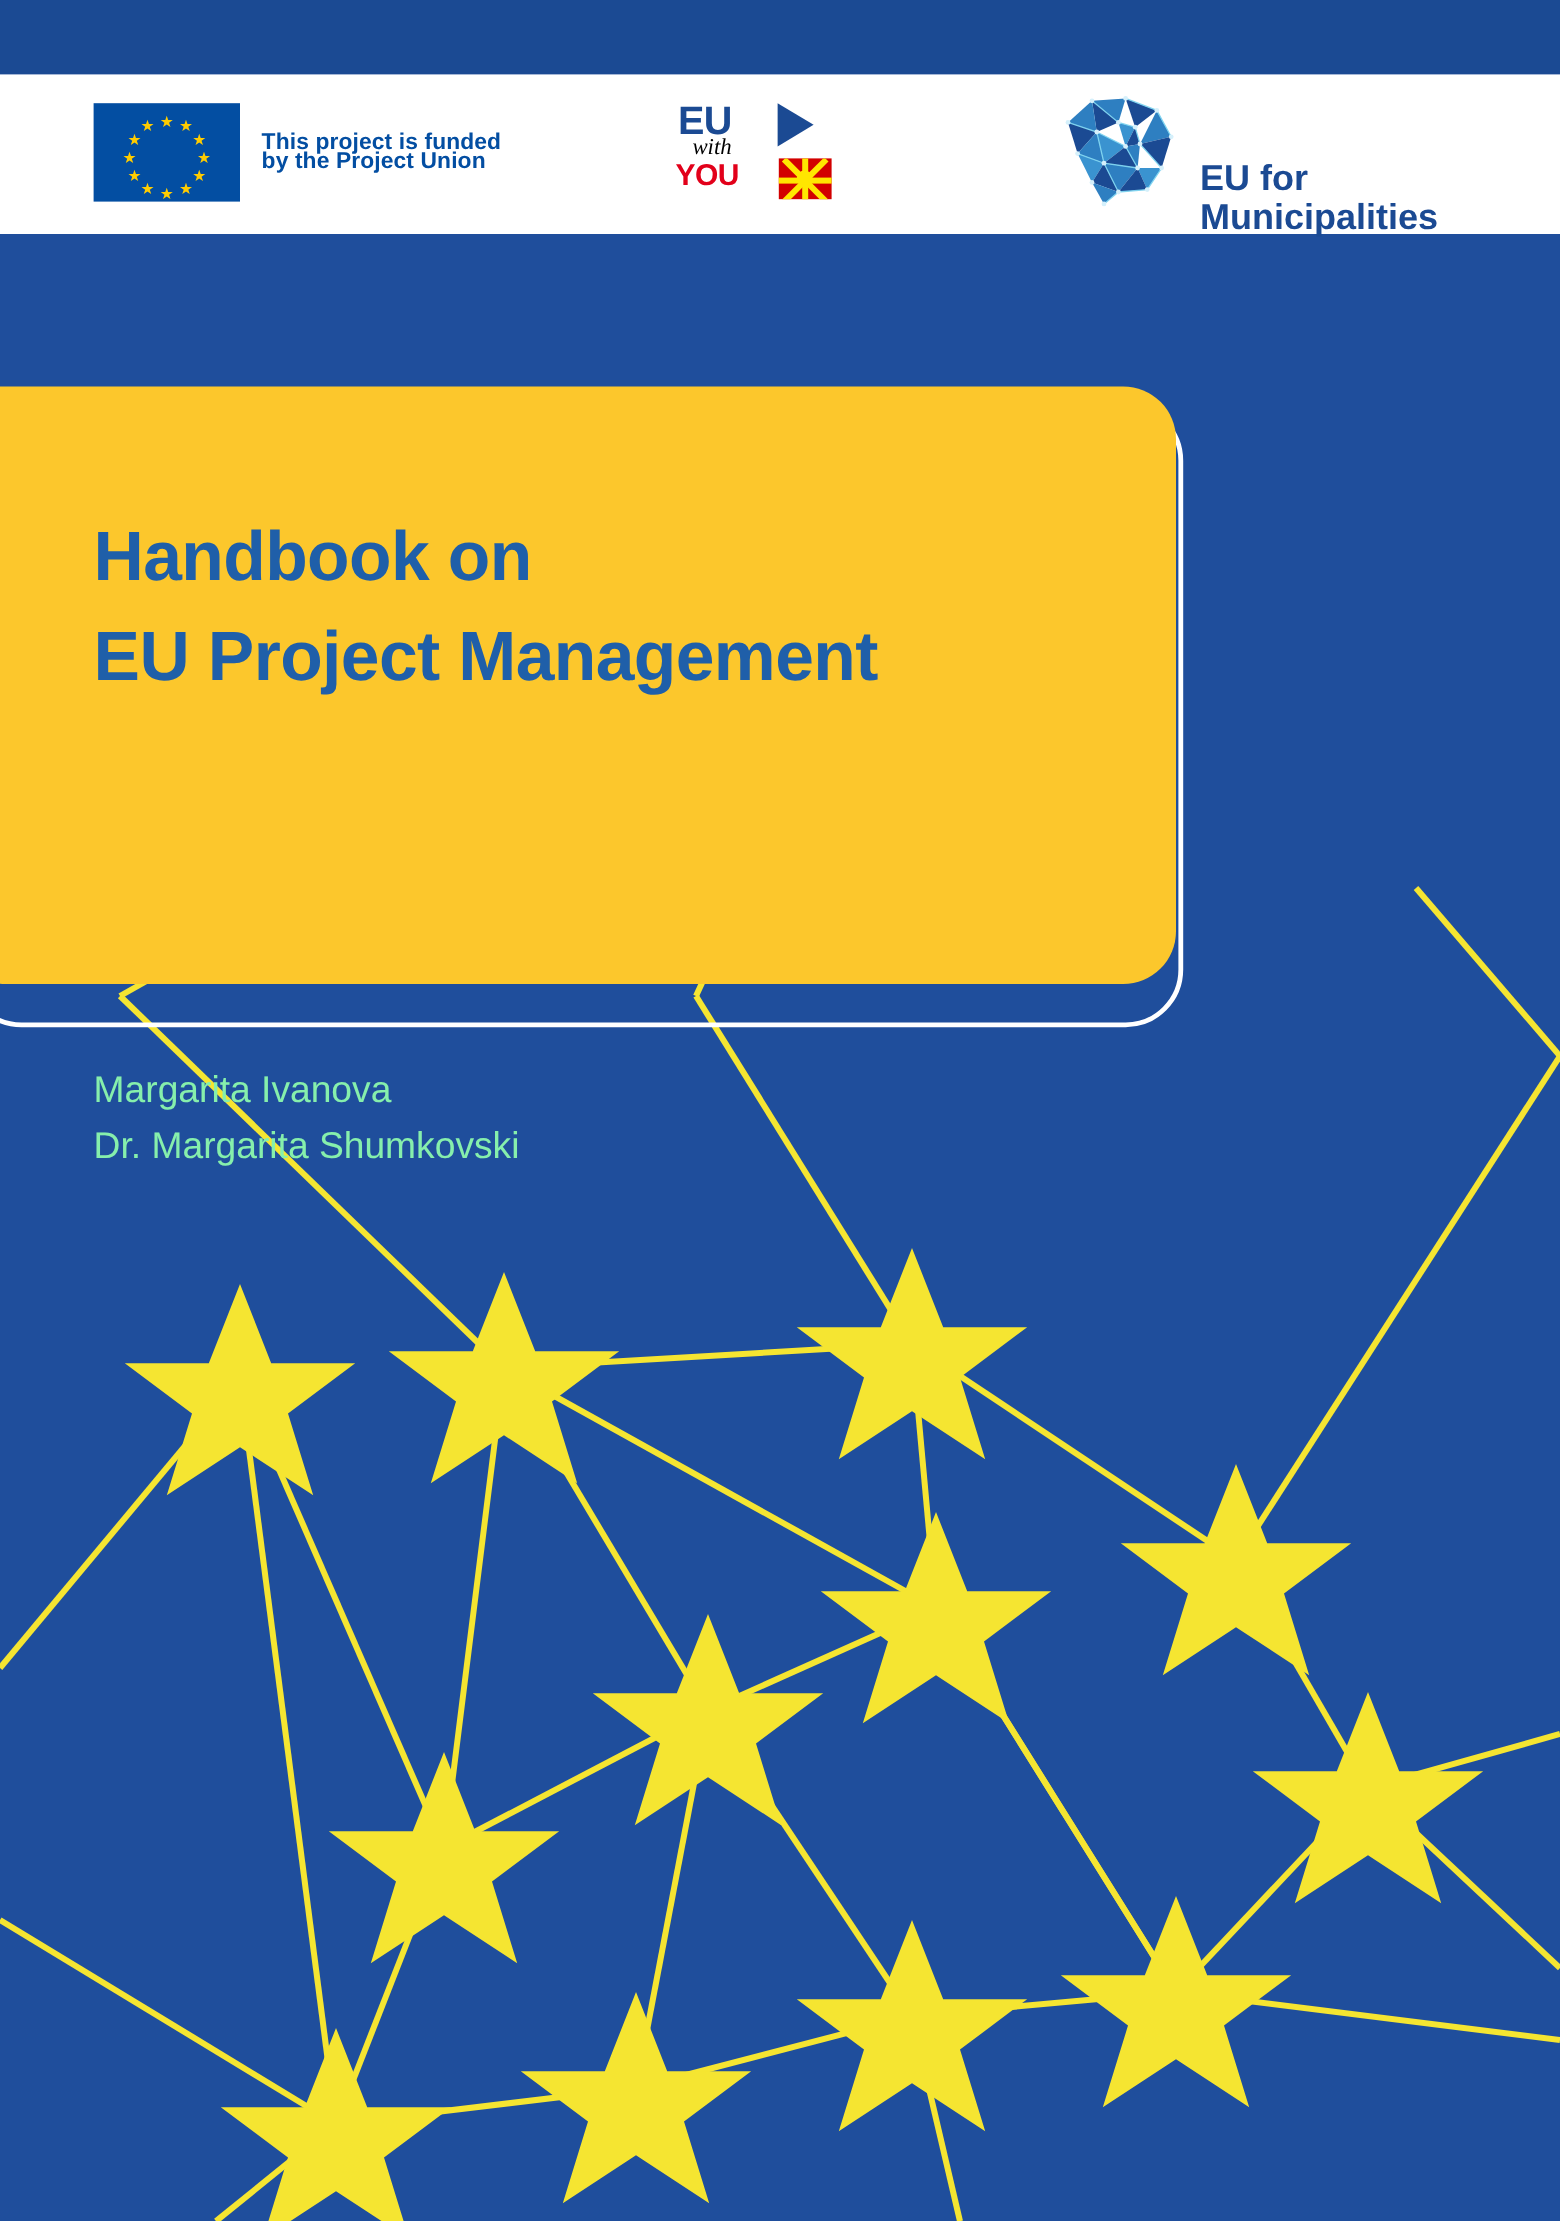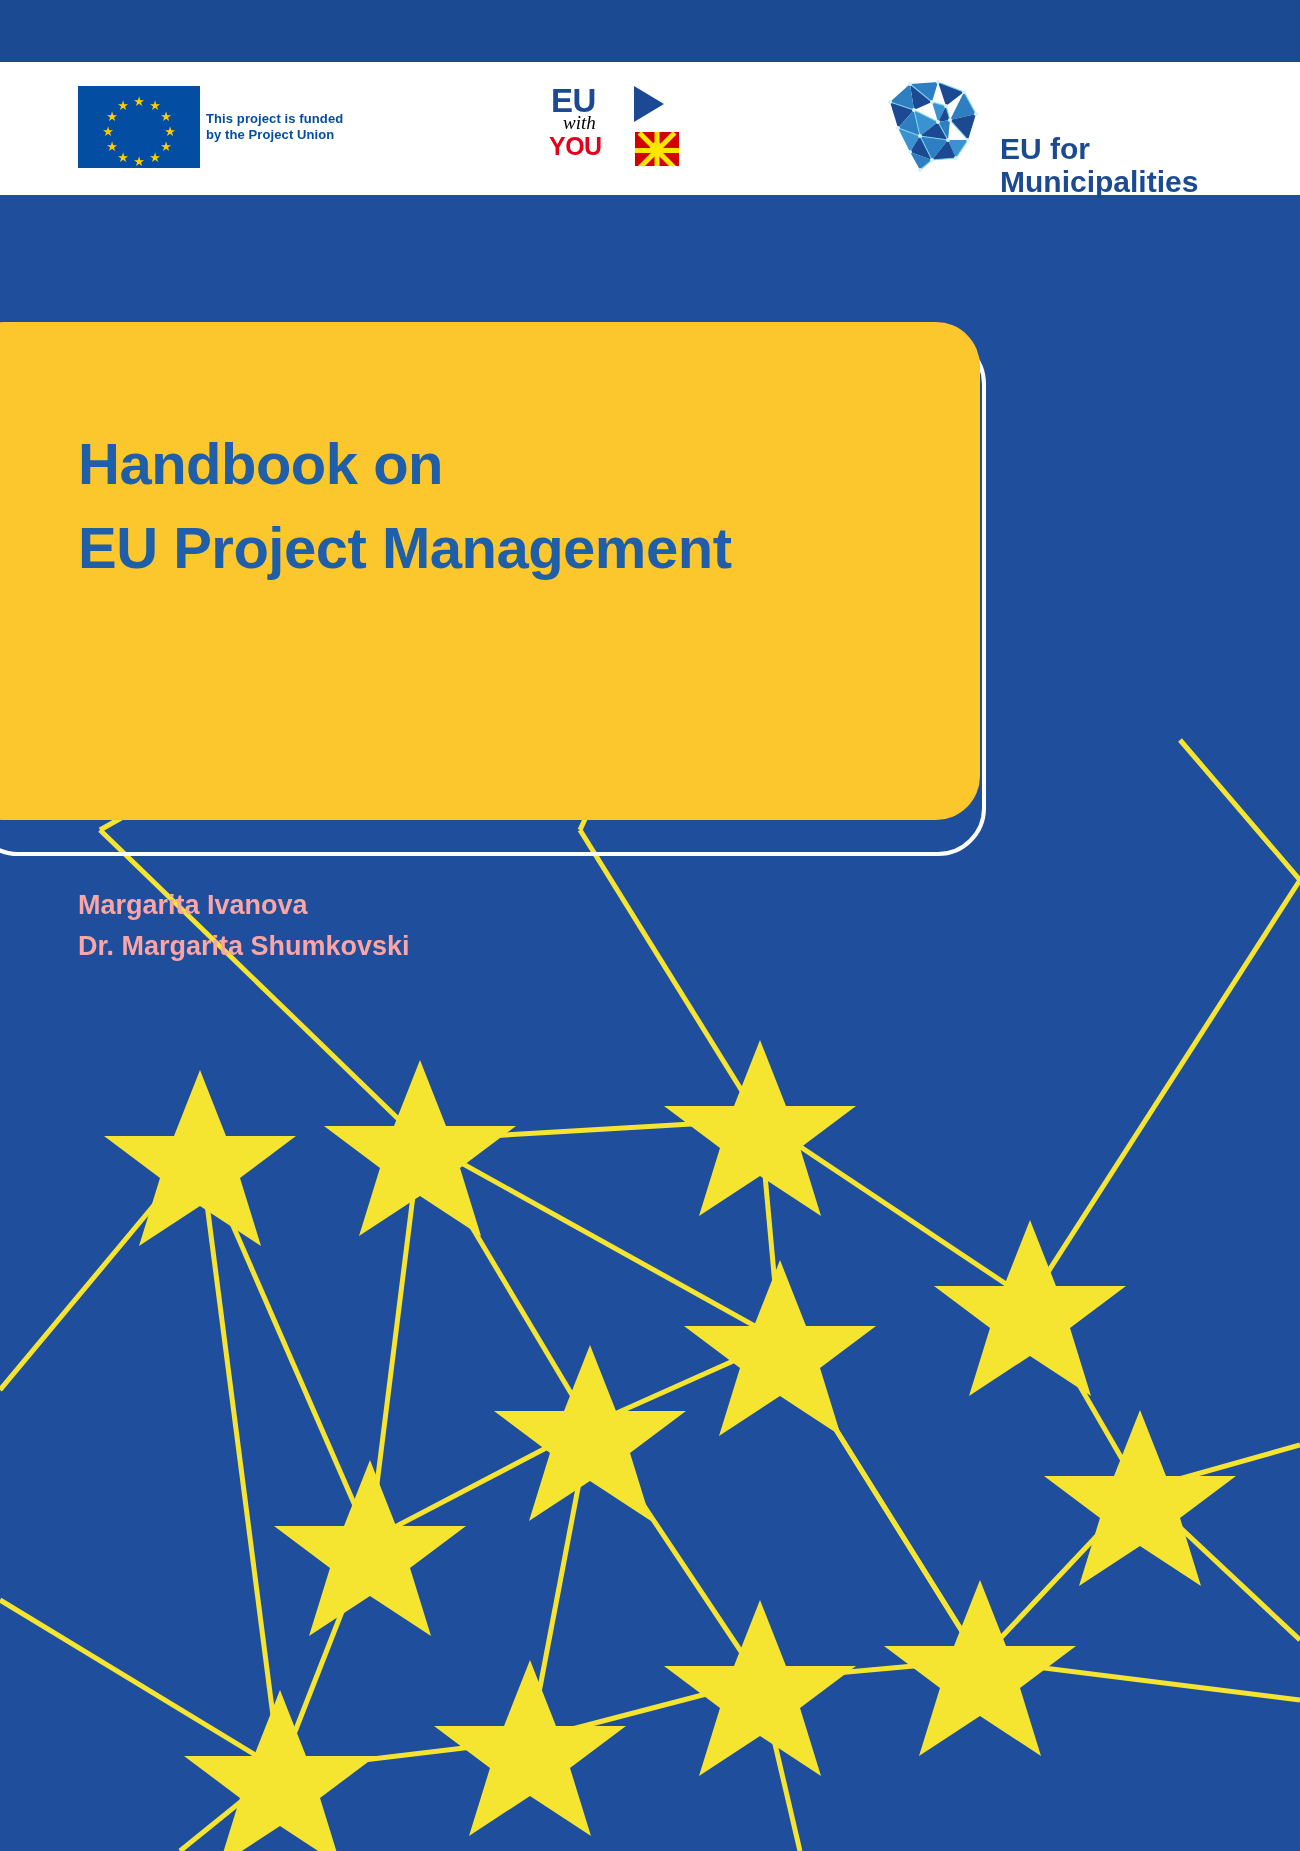--- a/index.html
+++ b/index.html
@@ -53,33 +53,33 @@
     flex: none;
   }
   .eu-flag .star {
     position: absolute;
     color: #ffcc00;
     font-size: 13px;
     line-height: 13px;
     transform: translate(-50%, -50%);
   }
   .funded-text {
-    margin-left: 6px;
+    margin-left: 18px;
     color: #034ea2;
     font-weight: bold;
-    font-size: 13px;
+    font-size: 19px;
     line-height: 16px;
     letter-spacing: 0.1px;
     white-space: nowrap;
   }
 
   
   .euwithyou {
     position: absolute;
-    left: 539px; top: 20px;
+    left: 553px; top: 20px;
     width: 160px;
     height: 92px;
   }
   .ewy-eu {
     position: absolute;
     left: 12px; top: 0px;
     font-size: 33px;
     font-weight: bold;
     color: #1b4a93;
     letter-spacing: -0.5px;
@@ -183,23 +183,23 @@
     font-weight: bold;
     line-height: 1.45;
     letter-spacing: -0.5px;
   }
 
   
   .authors {
     position: absolute;
     left: 78px;
     top: 885px;
-    color: #fca5a5;
-    font-size: 27px;
-    font-weight: bold;
+    color: #86efac;
+    font-size: 31px;
+    font-weight: normal;
     line-height: 1.5;
     z-index: 6;
   }
 
   
   .constellation {
     position: absolute;
     left: 0; top: 0;
     width: 1300px;
     height: 1851px;

